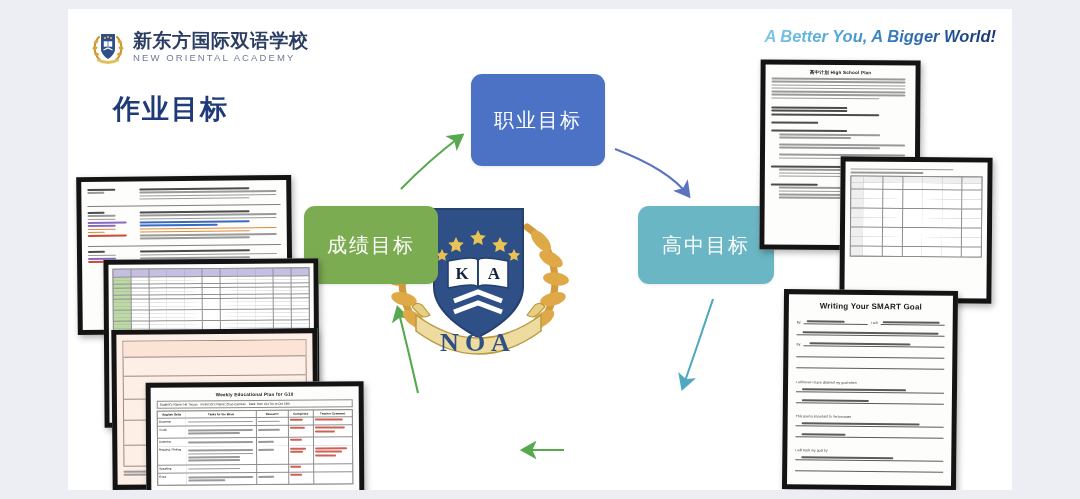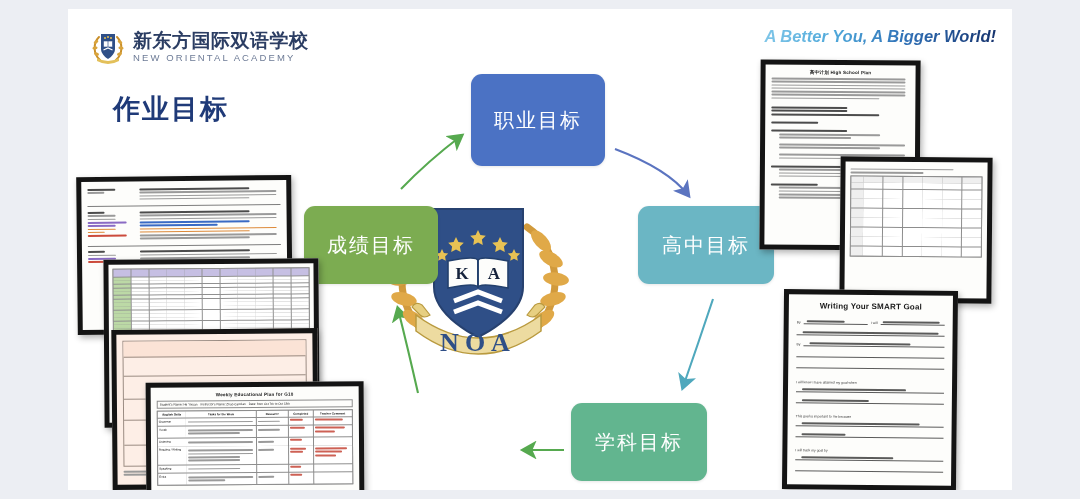--- a/index.html
+++ b/index.html
@@ -189,23 +189,20 @@
       <text x="92" y="162" font-family="'Liberation Serif',serif" font-size="26" font-weight="bold" fill="#2f4f87" text-anchor="middle" letter-spacing="6">NOA</text>
     </svg>
   </div>
 
   <div class="goal-box" id="box-career">
     <span>职业目标</span>
   </div>
   <div class="goal-box" id="box-highschool">
     <span>高中目标</span>
   </div>
-  <div class="goal-box" id="box-subject">
-    <span>学科目标</span>
-  </div>
   <div class="goal-box" id="box-homework">
     <span>成绩目标</span>
   </div>
 
   <div class="doc" id="doc-L1">
     <div class="doc-inner">
       <div style="display:flex;gap:2px;margin-bottom:3px;">
         <div style="width:26%;">
             <div class="line dark s"></div>
             <div class="line xs"></div>

